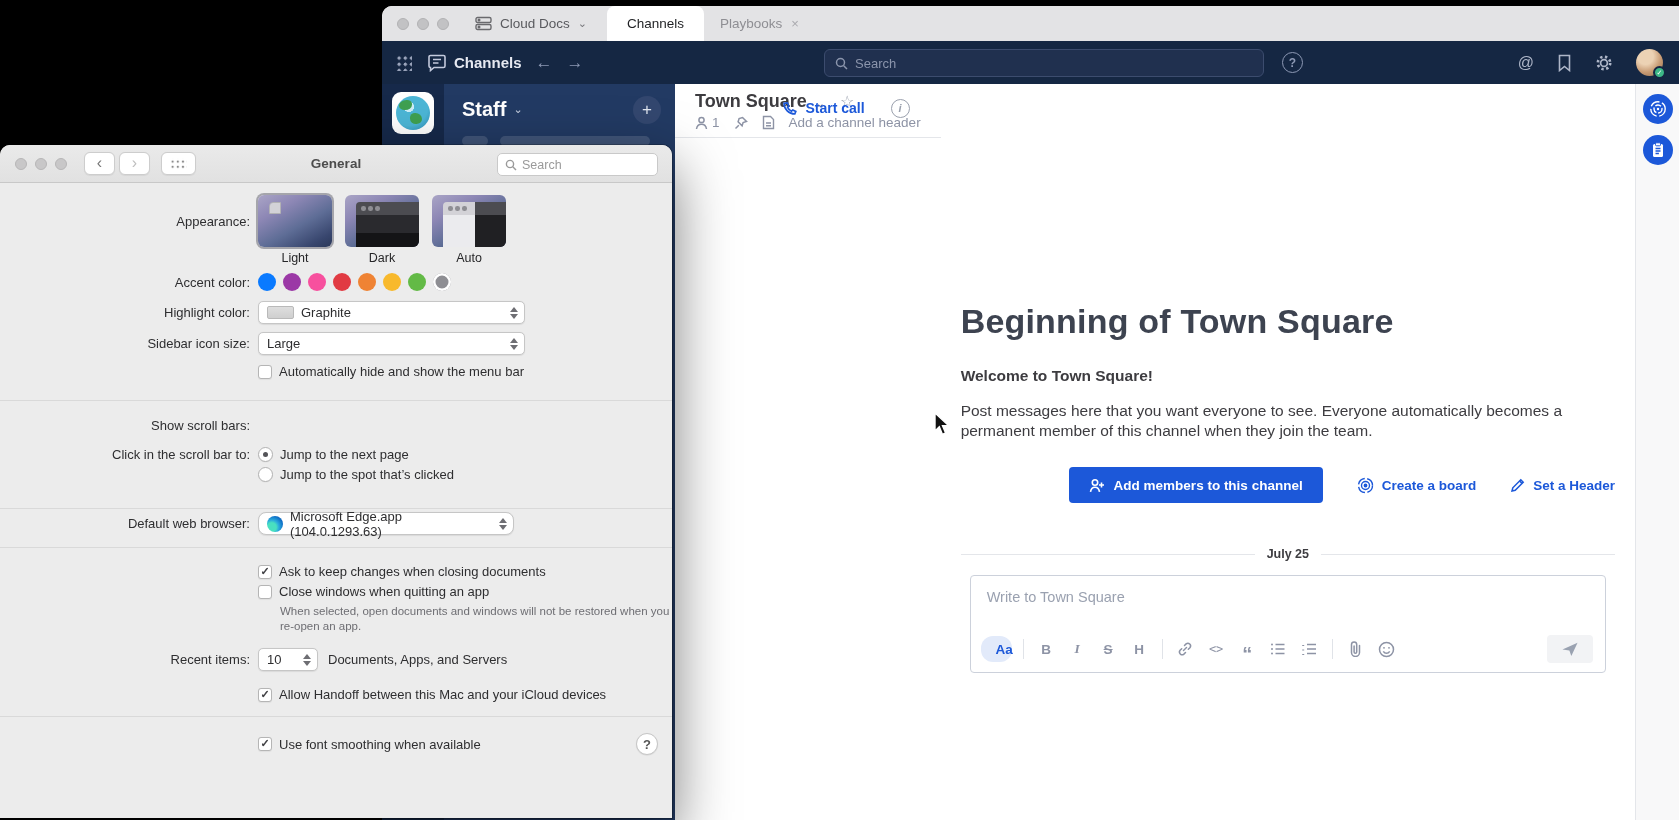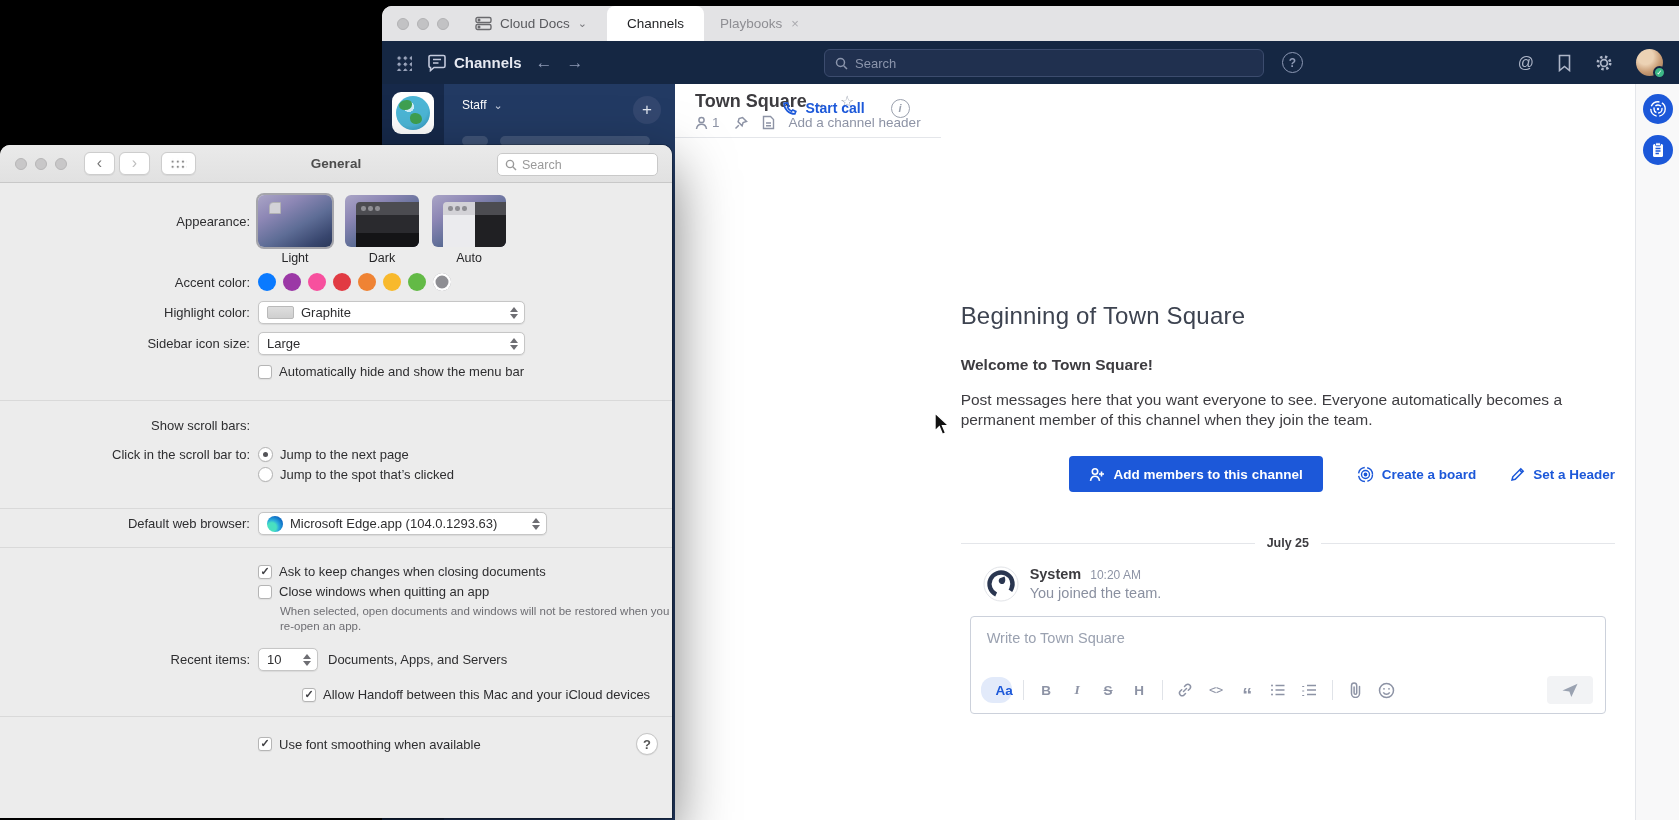--- a/index.html
+++ b/index.html
@@ -40,21 +40,21 @@
   .mm-sidebar { width:293px; flex:none; display:flex; background:#223a63; position:relative; }
   .team-strip { width:62px; background:#16294a; display:flex; justify-content:center; padding-top:8px; }
   .team-icon { width:42px; height:42px; background:#fff; border-radius:9px; display:flex; align-items:center; justify-content:center; }
   .globe { width:34px; height:34px; border-radius:50%; position:relative; overflow:hidden;
     background:radial-gradient(circle at 38% 32%, #cdeef7 0 16%, #4cb6d6 17% 60%, #2886b4 100%); }
   .globe i { position:absolute; background:#3fa051; }
   .globe i.g1 { left:3px; top:4px; width:13px; height:10px; border-radius:60% 40% 55% 45%; }
   .globe i.g2 { left:14px; top:17px; width:12px; height:11px; border-radius:45% 60% 50% 55%; }
   .channel-sidebar { flex:1; position:relative; padding:14px 14px 0 18px; }
   .team-name-row { display:flex; align-items:center; color:#fff; }
-  .team-name { font-size:12px; font-weight:400; }
+  .team-name { font-size:20px; font-weight:700; }
   .team-chev { margin-left:7px; color:#c7cfdf; font-size:11px; }
   .side-add { position:absolute; right:14px; top:12px; width:28px; height:28px; border-radius:50%;
     background:#33476f; color:#dfe4ee; font-size:17px; display:flex; align-items:center; justify-content:center; }
   .skel { position:absolute; height:10px; border-radius:5px; background:rgba(255,255,255,.14); top:52px; }
   .skel.s1 { left:18px; width:26px; }
   .skel.s2 { left:56px; width:150px; }
 
   .mm-main { flex:1; display:flex; flex-direction:row; min-width:0; background:#fff; }
   .channel-header { height:54px; flex:none; border-bottom:1px solid #e4e6ea; position:relative; padding:7px 20px 0; }
   .ch-row1 { display:flex; align-items:center; gap:9px; }
@@ -62,21 +62,21 @@
   .ch-chev { color:#6b7183; font-size:11px; margin-top:3px; }
   .ch-star { color:#9aa0ad; font-size:16px; margin-left:6px; }
   .ch-row2 { display:flex; align-items:center; gap:14px; margin-top:3px; color:#8d93a5; font-size:13.5px; }
   .ch-members { display:flex; align-items:center; gap:4px; }
   .ch-right { position:absolute; right:31px; top:0; height:48px; display:flex; align-items:center; gap:26px; }
   .start-call { display:flex; align-items:center; gap:8px; color:#1c58d9; font-size:14px; font-weight:700; }
   .info-circ { width:19px; height:19px; border:1.6px solid #9aa0ad; border-radius:50%; color:#9aa0ad;
     font-size:11px; font-style:italic; font-weight:700; display:flex; align-items:center; justify-content:center; }
 
   .channel-scroll { flex:1; padding:0 20px; min-height:0; }
-  .intro-title { margin-top:218px; font-size:24px; font-weight:400; color:#3d4350; letter-spacing:.2px; }
+  .intro-title { margin-top:218px; font-size:34px; font-weight:700; color:#3d4350; letter-spacing:.2px; }
   .welcome-title { margin-top:26px; font-size:15.5px; font-weight:700; color:#3d3c40; }
   .welcome-body { margin-top:16px; font-size:15.5px; color:#3d3c40; line-height:20px; max-width:892px; }
   .intro-actions { margin-top:26px; display:flex; align-items:center; gap:34px;justify-content:flex-end; }
   .btn-primary { height:36px; background:#1c58d9; border-radius:4px; color:#fff; font-size:13.5px; font-weight:700;
     display:flex; align-items:center; gap:9px; padding:0 20px; }
   .btn-link { display:flex; align-items:center; gap:8px; color:#1c58d9; font-size:13.5px; font-weight:700; }
   .date-divider { margin-top:44px; display:flex; align-items:center; gap:12px; }
   .date-divider .line { flex:1; height:1px; background:#e4e6ea; }
   .date-divider .date { font-size:12.5px; font-weight:700; color:#3d3c40; }
   .sys-msg { margin-top:16px; display:flex; gap:11px; padding-left:22px; }
@@ -355,36 +355,20 @@
             <span>Set a Header</span>
           </div>
         </div>
 
         <div class="date-divider">
           <span class="line"></span>
           <span class="date">July 25</span>
           <span class="line"></span>
         </div>
 
-        <div class="sys-msg">
-          <span class="sys-avatar">
-            <svg width="36" height="36" viewBox="0 0 36 36">
-              <circle cx="18" cy="18" r="17" fill="#fff" stroke="#e2e4e8"></circle>
-              <circle cx="18" cy="18" r="11.5" fill="none" stroke="#2a3650" stroke-width="4.4" stroke-dasharray="56 17" transform="rotate(115 18 18)"></circle>
-              <path d="M21.5 10.5c1.2 2.8 1 5.6-.6 6.9-1.4 1.1-3.4.8-4.5-.6-1.1-1.4-.9-3.4.5-4.5z" fill="#2a3650"></path>
-            </svg>
-          </span>
-          <div>
-            <div class="msg-head">
-              <span class="msg-author">System</span>
-              <span class="msg-time">10:20 AM</span>
-            </div>
-            <div class="msg-text">You joined the team.</div>
-          </div>
-        </div>
 
         <div class="composer">
           <div class="composer-input">Write to Town Square</div>
           <div class="composer-toolbar">
             <span class="tool aa">Aa</span>
             <span class="tsep"></span>
             <span class="tool">B</span>
             <span class="tool it">I</span>
             <span class="tool st">S</span>
             <span class="tool">H</span>
@@ -599,21 +583,21 @@
           <span class="rad-lab">Jump to the spot that’s clicked</span>
         </div>
       </div>
     </div>
 
     <div class="sep" style="margin-top:26px;"></div>
 
     <div class="row" style="margin-top:3px;">
       <span class="lbl">Default web browser:</span>
       <div class="ctrl">
-        <div class="select" style="width:289px;">
+        <div class="select" style="width:256px;border-radius:8px;">
           <span class="edge-ic"></span>
           <span class="sel-text">Microsoft Edge.app (104.0.1293.63)</span>
           <span class="stepper">
               <b class="up"></b>
               <b class="dn"></b>
             </span>
         </div>
       </div>
     </div>
 
@@ -643,21 +627,21 @@
           <span class="sel-text">10</span>
           <span class="stepper">
               <b class="up"></b>
               <b class="dn"></b>
             </span>
         </div>
         <span style="margin-left:10px;">Documents, Apps, and Servers</span>
       </div>
     </div>
 
-    <div class="row" style="margin-top:16px;padding-left:44px;">
+    <div class="row" style="margin-top:16px;">
       <span class="lbl"></span>
       <div class="ctrl">
         <span class="cb on"></span>
         <span class="cb-lab">Allow Handoff between this Mac and your iCloud devices</span>
       </div>
     </div>
 
     <div class="sep" style="margin-top:14px;"></div>
 
     <div class="row" style="margin-top:16px;">

